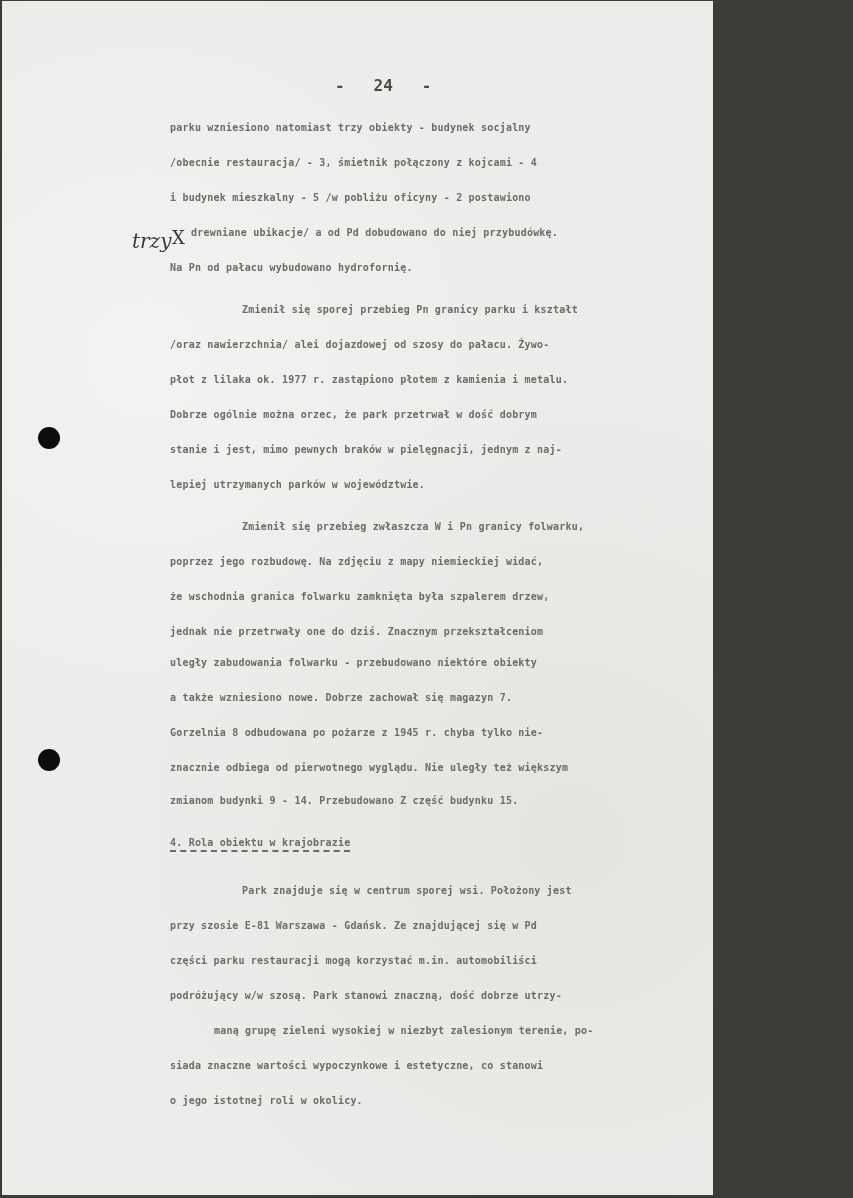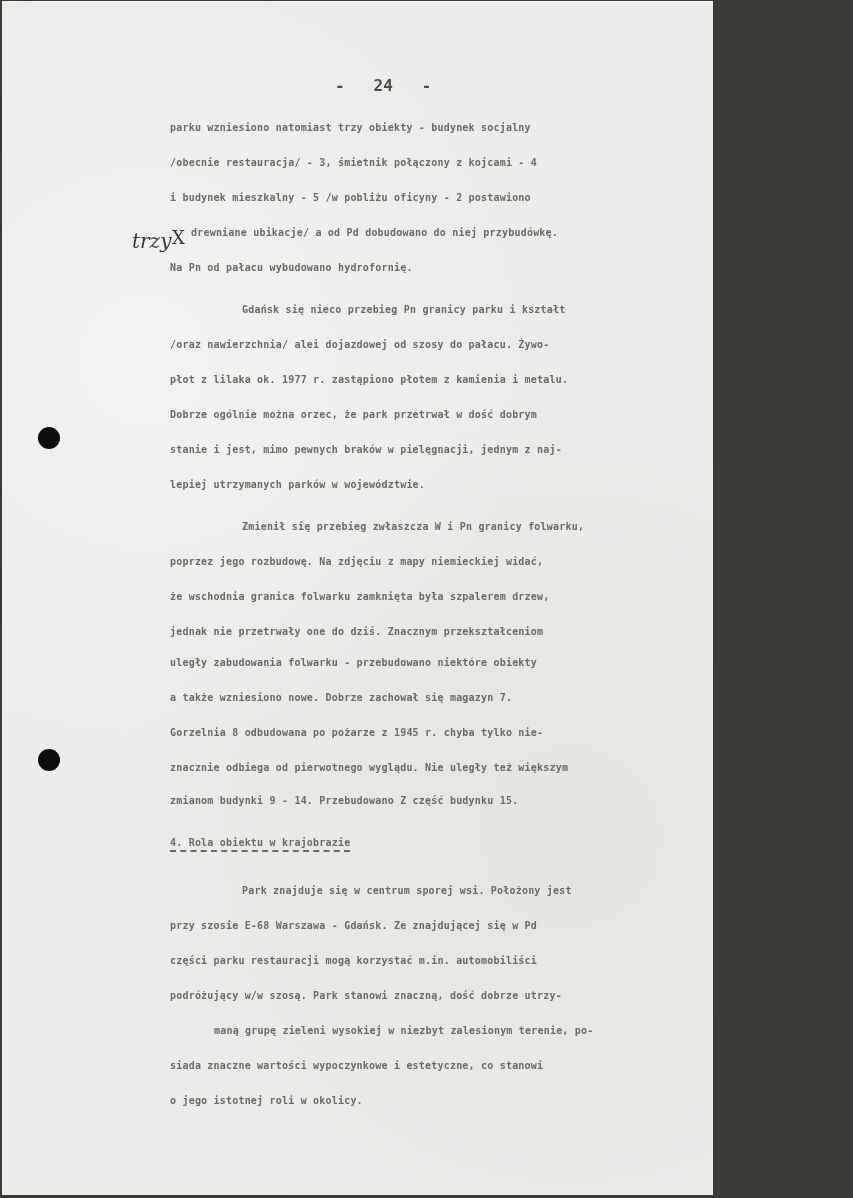--- a/index.html
+++ b/index.html
@@ -86,37 +86,37 @@
 
   <span class="handwritten">trzy</span>
   <span class="hand-mark">X</span>
 
   <div id="text-body">
       <div class="typed" style="left: 168px; top: 122px;">parku wzniesiono natomiast trzy obiekty - budynek socjalny</div>
       <div class="typed" style="left: 168px; top: 157px; text-align: right;">/obecnie restauracja/ - 3, śmietnik połączony z kojcami - 4</div>
       <div class="typed" style="left: 168px; top: 192px;">i budynek mieszkalny - 5 /w pobliżu oficyny - 2 postawiono</div>
       <div class="typed" style="left: 189px; top: 227px;">drewniane ubikacje/ a od Pd dobudowano do niej przybudówkę.</div>
       <div class="typed" style="left: 168px; top: 262px;">Na Pn od pałacu wybudowano hydrofornię.</div>
-      <div class="typed" style="left: 240px; top: 304px;">Gdańsk się nieco przebieg Pn granicy parku i kształt</div>
+      <div class="typed" style="left: 240px; top: 304px;">Zmienił się sporej przebieg Pn granicy parku i kształt</div>
       <div class="typed" style="left: 168px; top: 339px; text-align: right;">/oraz nawierzchnia/ alei dojazdowej od szosy do pałacu. Żywo-</div>
       <div class="typed" style="left: 168px; top: 374px;">płot z lilaka ok. 1977 r. zastąpiono płotem z kamienia i metalu.</div>
       <div class="typed" style="left: 168px; top: 409px;">Dobrze ogólnie można orzec, że park przetrwał w dość dobrym</div>
       <div class="typed" style="left: 168px; top: 444px;">stanie i jest, mimo pewnych braków w pielęgnacji, jednym z naj-</div>
       <div class="typed" style="left: 168px; top: 479px;">lepiej utrzymanych parków w województwie.</div>
       <div class="typed" style="left: 240px; top: 521px;">Zmienił się przebieg zwłaszcza W i Pn granicy folwarku,</div>
       <div class="typed" style="left: 168px; top: 556px;">poprzez jego rozbudowę. Na zdjęciu z mapy niemieckiej widać,</div>
       <div class="typed" style="left: 168px; top: 591px;">że wschodnia granica folwarku zamknięta była szpalerem drzew,</div>
       <div class="typed" style="left: 168px; top: 626px;">jednak nie przetrwały one do dziś. Znacznym przekształceniom</div>
       <div class="typed" style="left: 168px; top: 657px;">uległy zabudowania folwarku - przebudowano niektóre obiekty</div>
       <div class="typed" style="left: 168px; top: 692px;">a także wzniesiono nowe. Dobrze zachował się magazyn 7.</div>
       <div class="typed" style="left: 168px; top: 727px;">Gorzelnia 8 odbudowana po pożarze z 1945 r. chyba tylko nie-</div>
       <div class="typed" style="left: 168px; top: 762px;">znacznie odbiega od pierwotnego wyglądu. Nie uległy też większym</div>
       <div class="typed" style="left: 168px; top: 795px;">zmianom budynki 9 - 14. Przebudowano Z część budynku 15.</div>
       <div class="typed heading" style="left: 168px; top: 837px;">4. Rola obiektu w krajobrazie</div>
       <div class="typed" style="left: 240px; top: 885px;">Park znajduje się w centrum sporej wsi. Położony jest</div>
-      <div class="typed" style="left: 168px; top: 920px;">przy szosie E-68 Warszawa - Gdańsk. Ze znajdującej się w Pd</div>
+      <div class="typed" style="left: 168px; top: 920px;">przy szosie E-81 Warszawa - Gdańsk. Ze znajdującej się w Pd</div>
       <div class="typed" style="left: 168px; top: 955px;">części parku restauracji mogą korzystać m.in. automobiliści</div>
       <div class="typed" style="left: 168px; top: 990px;">podróżujący w/w szosą. Park stanowi znaczną, dość dobrze utrzy-</div>
       <div class="typed" style="left: 168px; top: 1025px; padding-left: 44px;">maną grupę zieleni wysokiej w niezbyt zalesionym terenie, po-</div>
       <div class="typed" style="left: 168px; top: 1060px;">siada znaczne wartości wypoczynkowe i estetyczne, co stanowi</div>
       <div class="typed" style="left: 168px; top: 1095px;">o jego istotnej roli w okolicy.</div>
     </div>
 </div>
 
 </body></html>

